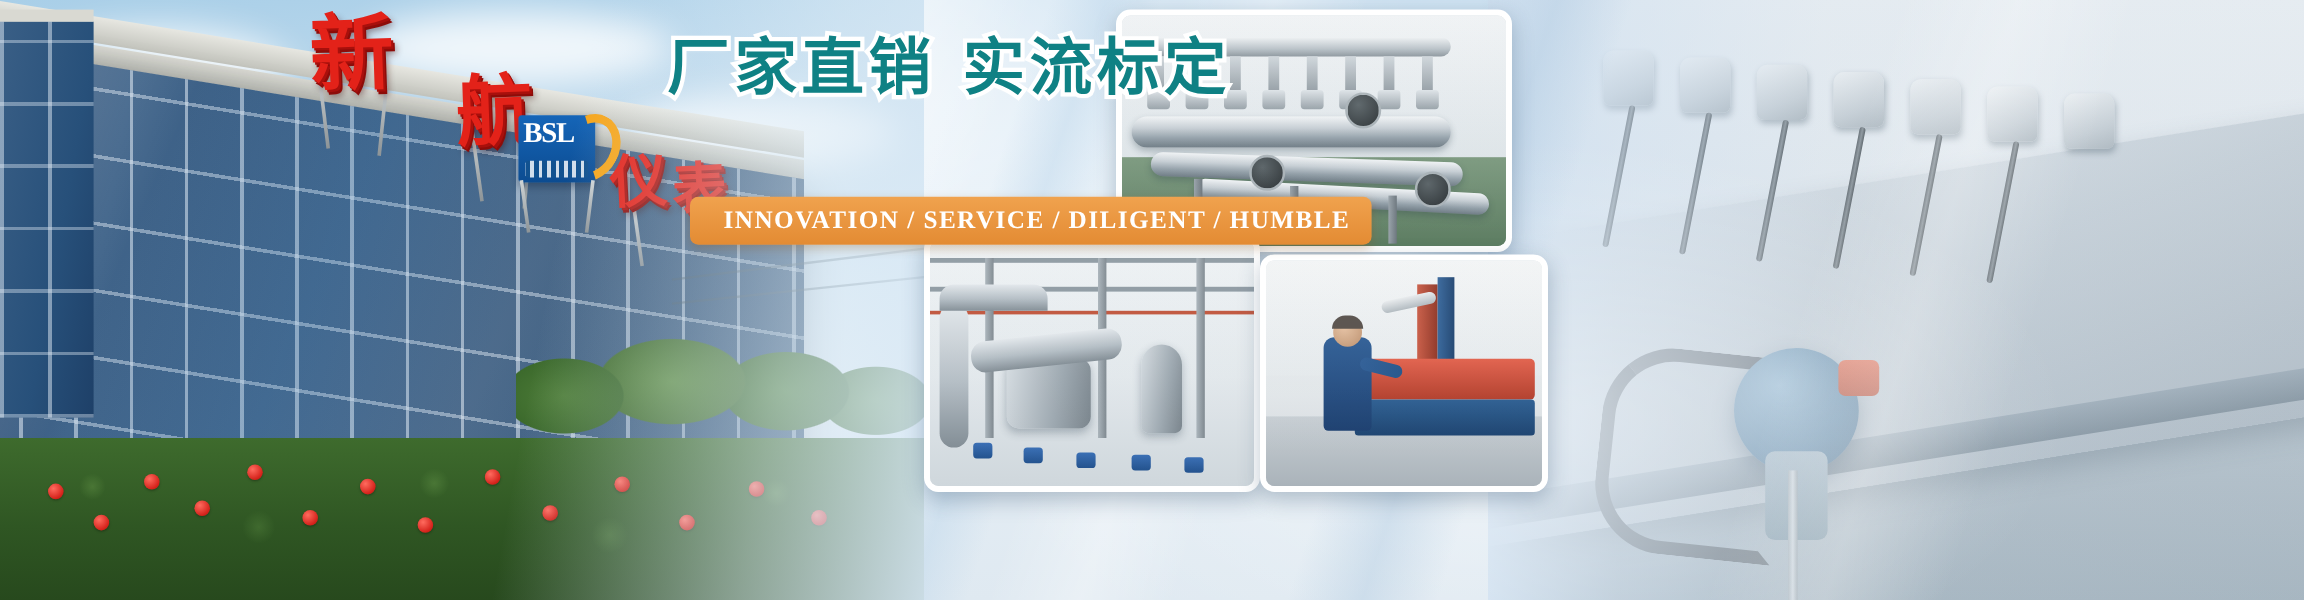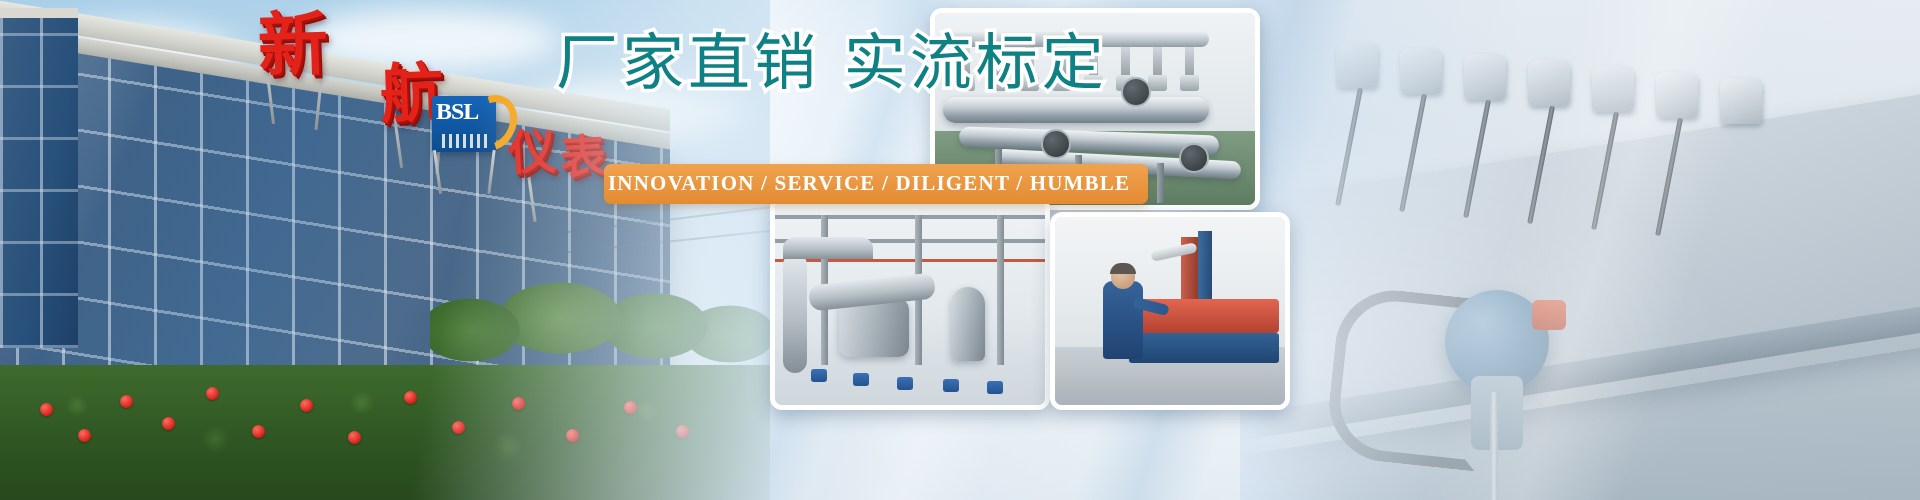--- a/index.html
+++ b/index.html
@@ -320,22 +320,22 @@
   .wk-arm-h{
     position:absolute;left:78px;top:84px;width:36px;height:11px;border-radius:6px;
     background:linear-gradient(90deg,#2f5e96,#24558a);transform:rotate(14deg);
   }
   .card-fade{position:absolute;inset:0;background:linear-gradient(180deg,rgba(255,255,255,.05),rgba(255,255,255,0));}
 
   
   .headline{
     position:absolute;left:556px;top:30px;
     font-family:"DejaVu Sans","Liberation Sans",sans-serif;
-    font-weight:normal;
-    font-size:62px;
+    font-weight:bold;
+    font-size:52px;
     line-height:1.05;
     letter-spacing:4px;
     color:#0f8184;
     white-space:nowrap;
     -webkit-text-stroke:7px #ffffff;
     paint-order:stroke fill;
     text-shadow:0 2px 4px rgba(255,255,255,.85);
   }
   .subtitle-bar{
     position:absolute;left:640px;top:110px;
@@ -346,23 +346,22 @@
   }
   .subtitle-text{
     font-family:"DejaVu Sans","Liberation Sans",sans-serif;
     font-weight:bold;font-size:30px;line-height:1.1;
     color:#ffffff;letter-spacing:2px;white-space:nowrap;
   }
   .tagline-bar{
     position:absolute;left:575px;top:164px;
     background:linear-gradient(180deg,#f0a24e,#e38b33);
     border-radius:7px;
-    padding:7px 18px 8px 4px;
+    padding:7px 18px 8px 28px;
     box-shadow:0 3px 8px rgba(140,80,20,.26);
-    margin-left:29px;
   }
   .tagline-text{
     font-family:"Liberation Serif","DejaVu Serif",serif;
     font-weight:bold;font-size:21px;letter-spacing:1.2px;
     color:#ffffff;white-space:nowrap;
   }
 
   .powerline{
     position:absolute;height:2px;background:rgba(70,90,105,.45);
     transform-origin:left center;

